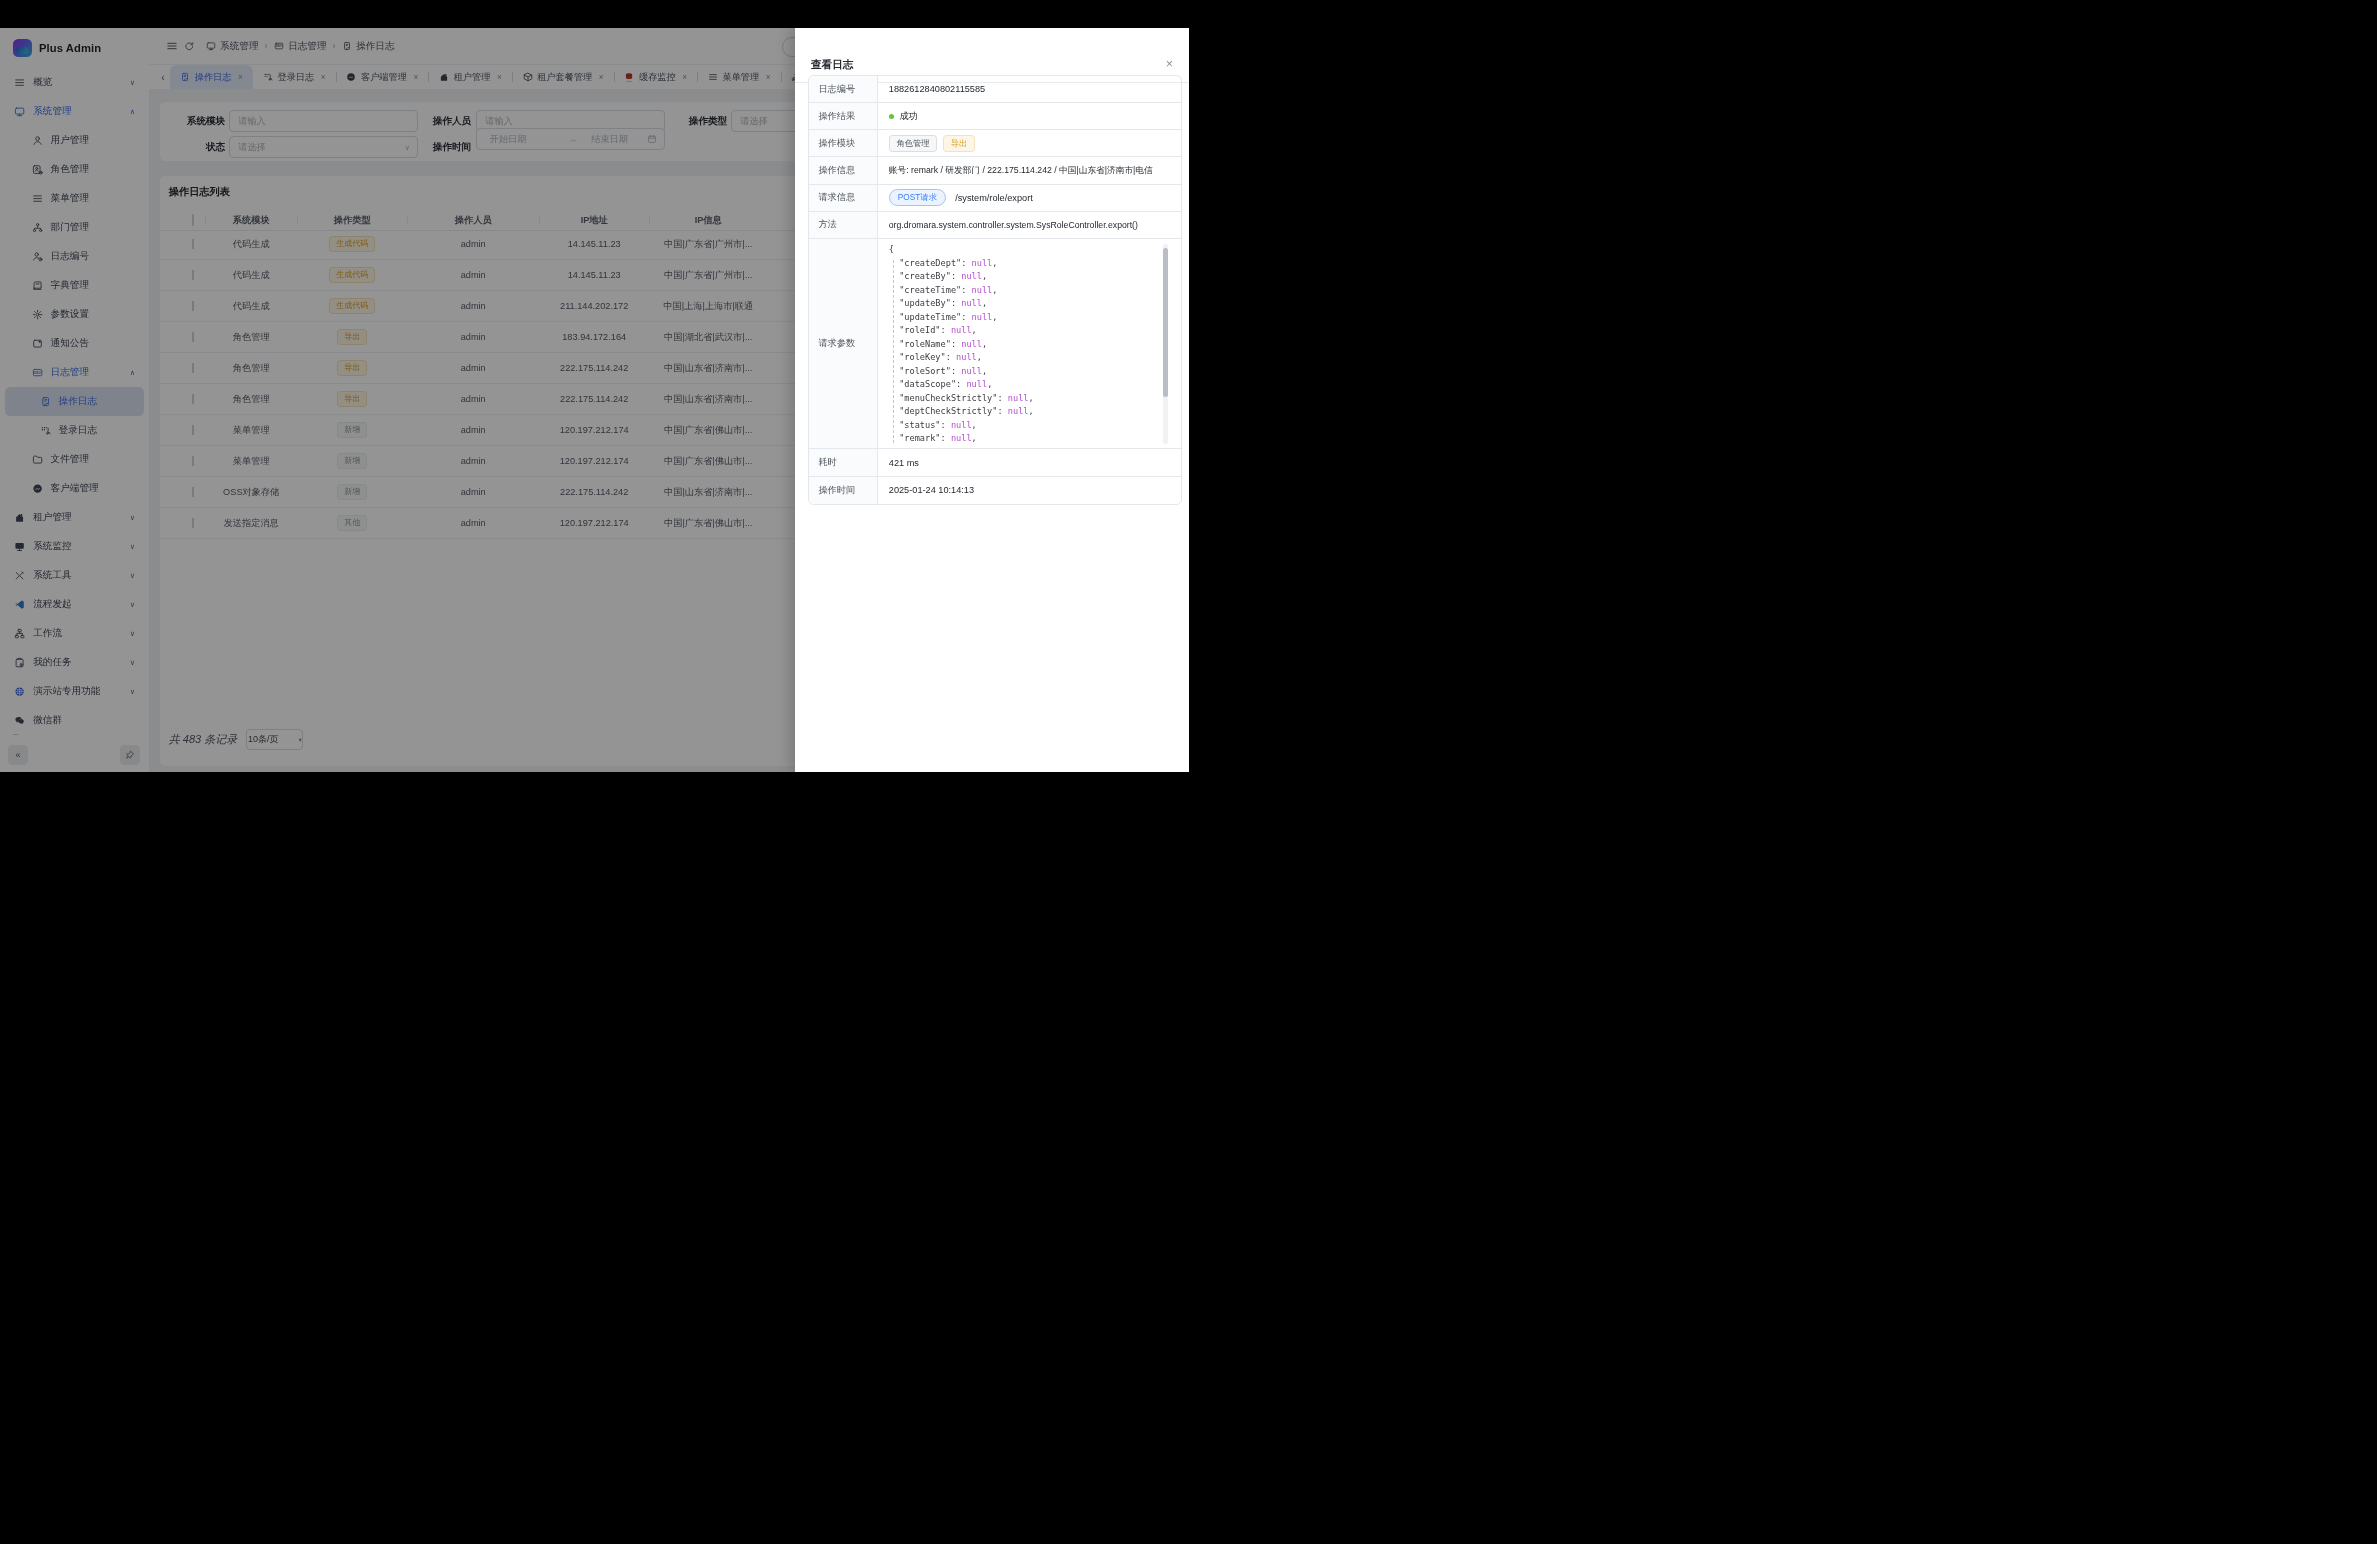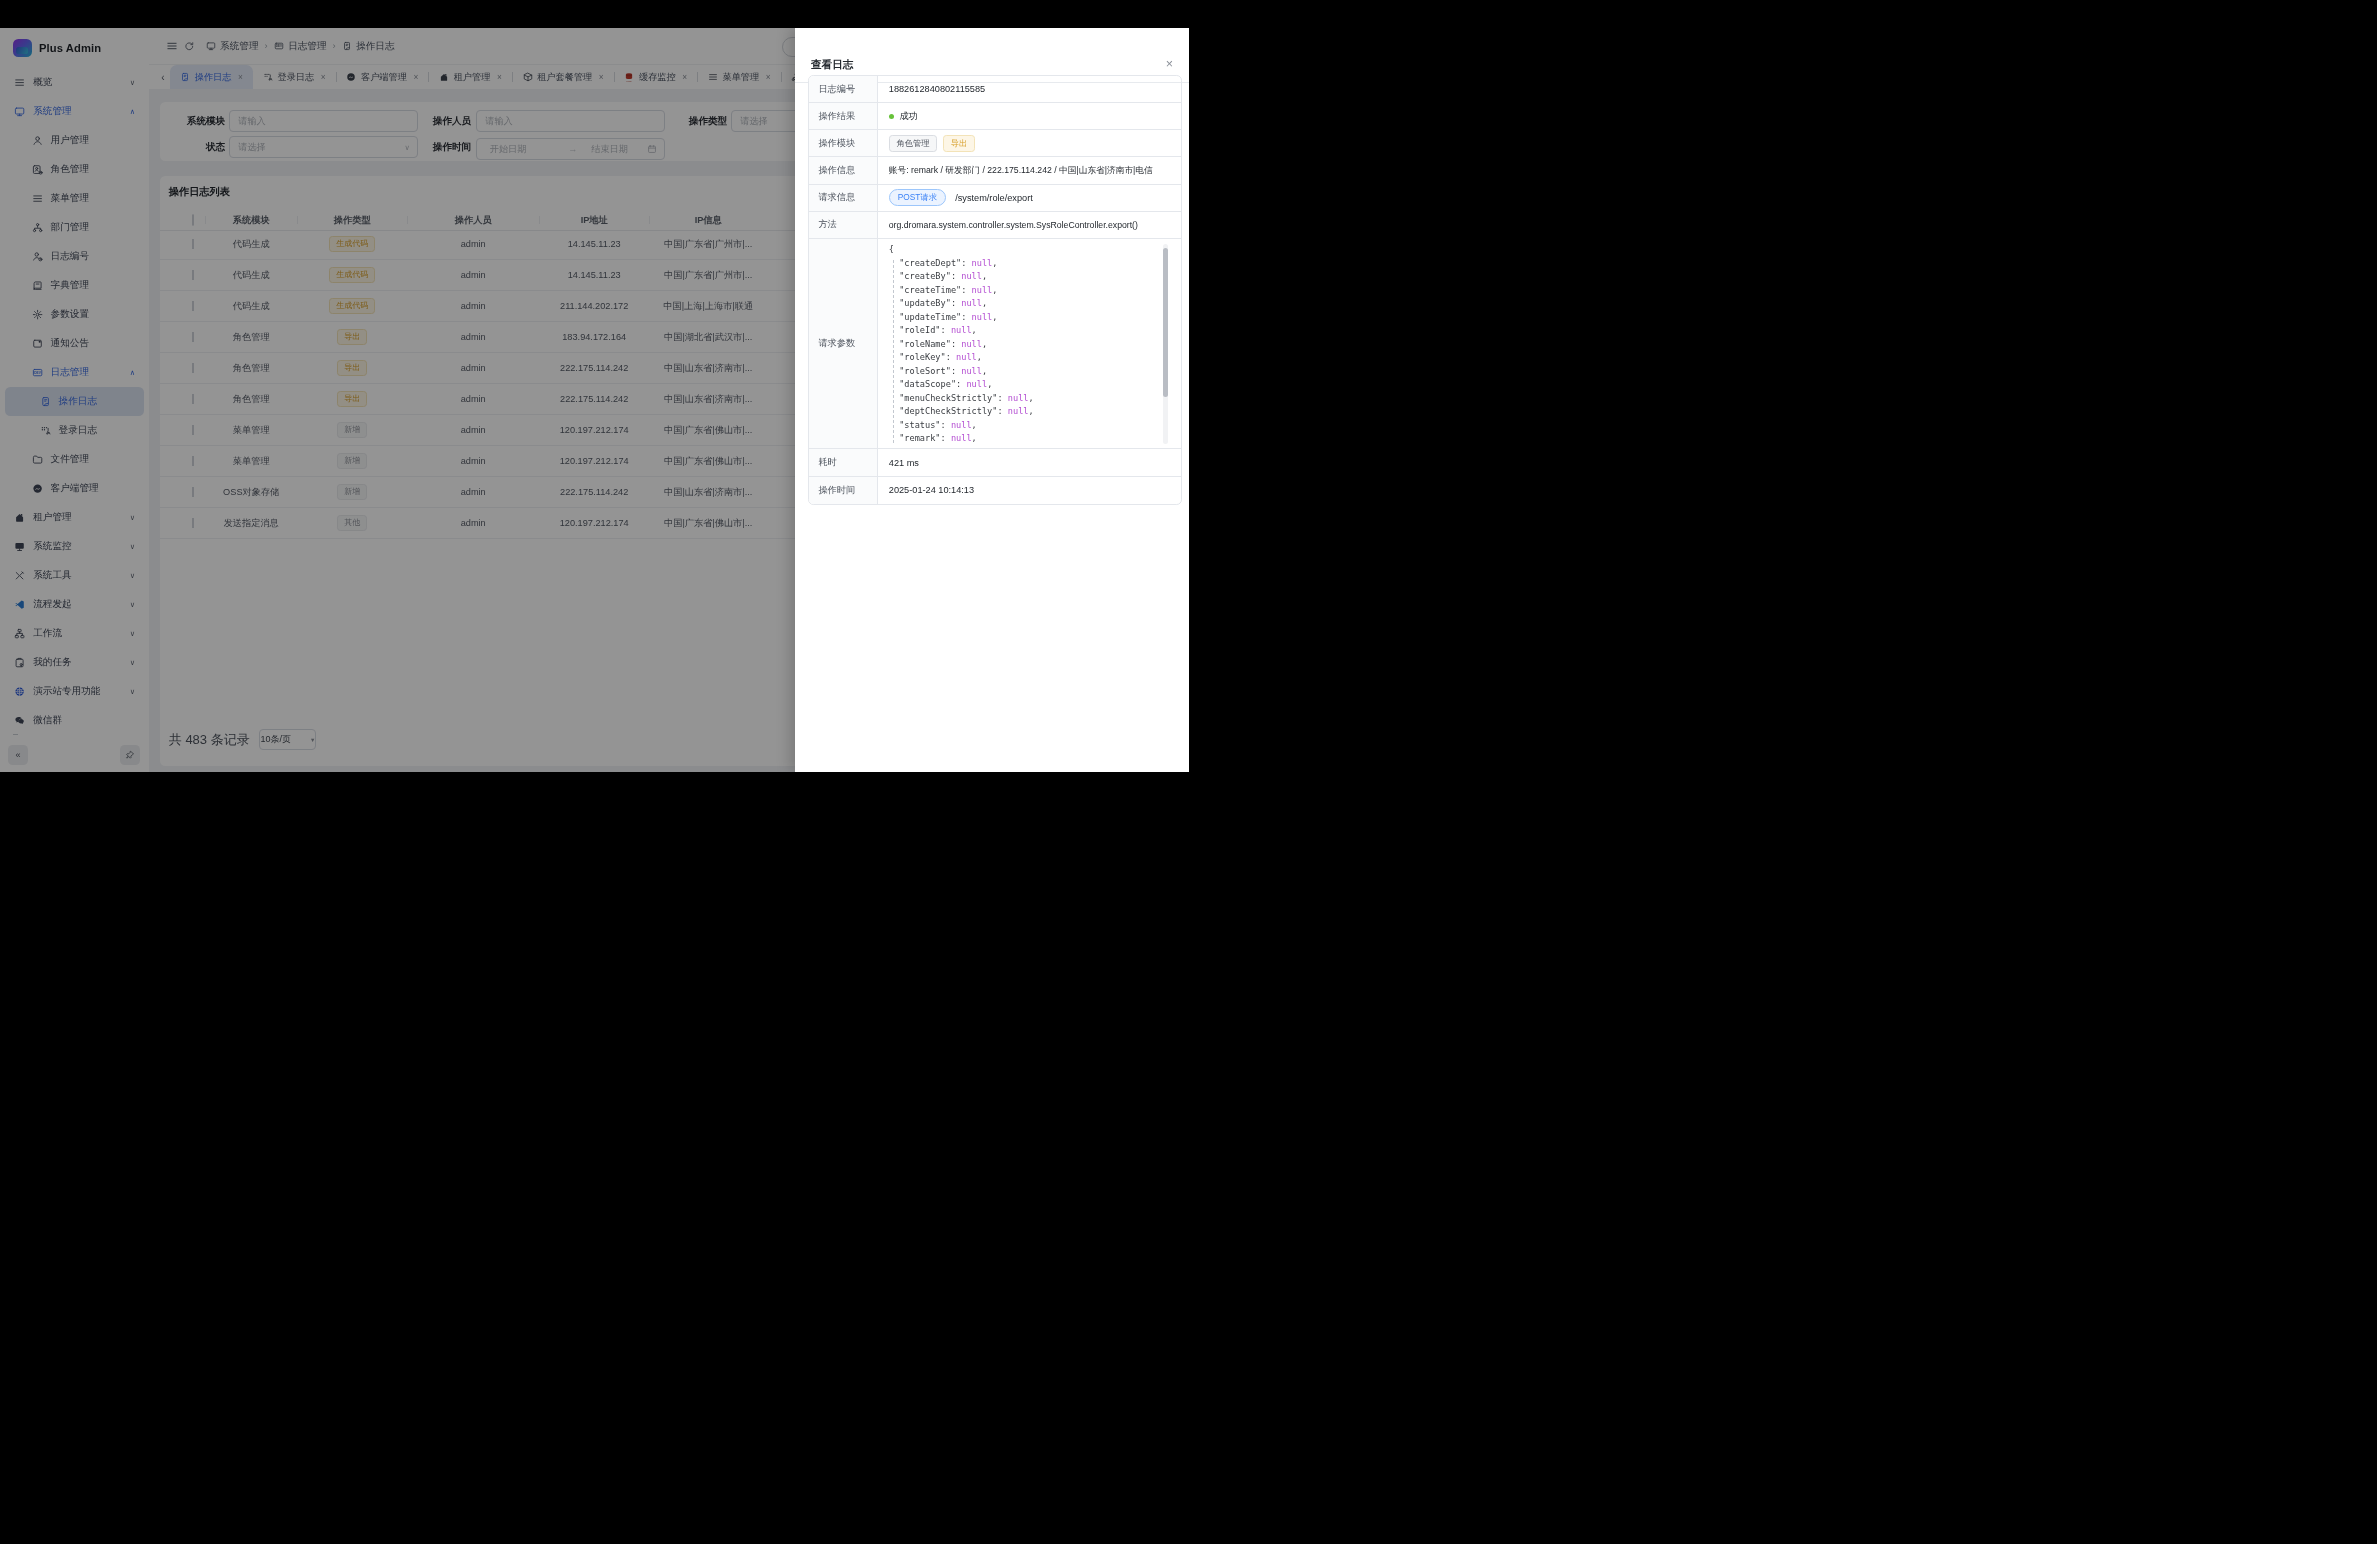--- a/index.html
+++ b/index.html
@@ -72,21 +72,21 @@
   .th{font-size:9.2px;font-weight:600;color:#5b616b;text-align:center;position:relative;}
   .th + .th::before{content:"";position:absolute;left:0;top:2.6px;bottom:2.6px;width:0.7px;background:#eceef2;}
   .tbody{position:absolute;left:0;top:53px;right:8px;}
   .tr{display:flex;align-items:center;height:30px;border-bottom:0.7px solid #eef0f3;}
   .td{font-size:9.2px;color:#555b66;text-align:center;overflow:hidden;white-space:nowrap;}
   .cbx{width:10px;height:10px;border:0.7px solid #cfd3da;border-radius:2px;background:#fff;margin-left:20px;cursor:pointer;}
   .badge{display:inline-block;padding:2px 6px;border-radius:3.3px;font-size:8px;border:0.7px solid;line-height:1.3;}
   .badge.warning{color:#d8a02c;background:#fdf6e6;border-color:#f3e3b8;}
   .badge.info{color:#90949b;background:#f5f6f7;border-color:#e8eaed;}
   .pager{position:absolute;left:8.6px;bottom:16px;display:flex;align-items:center;gap:9.2px;}
-  .pager .total{font-size:13px;color:#4e545e;}
+  .pager .total{font-size:11px;color:#4e545e;font-style:italic;}
   .psel{width:55px;height:19px;border:0.7px solid #d8dce3;border-radius:4px;display:flex;align-items:center;
     justify-content:center;gap:20px;font-size:9px;color:#454b54;cursor:pointer;background:#fff;}
   .psel .arr{color:#8a8f98;font-size:6.6px;}
 
   
   .mask{position:absolute;top:28px;left:0;width:795px;bottom:0;background:rgba(0,0,0,.42);z-index:40;}
   .drawer{position:absolute;top:28px;left:795px;right:0;bottom:0;background:#fff;z-index:50;
     box-shadow:-5.3px 0 13.2px rgba(0,0,0,.18);}
   .d-head{height:36px;display:flex;align-items:center;justify-content:space-between;padding:0 16px;
     border-bottom:0.7px solid #e7eaee;box-sizing:border-box;margin-top:19px;}
@@ -539,21 +539,21 @@
           <span class="f-label" style="right:454px;top:12.5px">操作类型</span>
           <span class="f-input" style="left:571px;top:8px;width:189px">
         <span>请选择</span>
           </span>
           <span class="f-label" style="right:956px;top:39px">状态</span>
           <span class="f-input" style="left:69px;top:34px;width:189px">
         <span>请选择</span>
             <span class="arr">∨</span>
           </span>
           <span class="f-label" style="right:710px;top:39px">操作时间</span>
-          <span class="f-input f-date" style="left:316px;top:36px;width:189px">
+          <span class="f-input f-date" style="left:316px;top:26px;width:189px">
         <span class="seg" style="left:12.5px">开始日期</span>
         <span class="seg" style="left:91px;color:#c4c8ce">→</span>
         <span class="seg" style="left:114px">结束日期</span>
         <span class="seg" style="left:170px;top:5.3px;color:#b0b4bb">
               <svg viewBox="0 0 16 16" width="10" height="10" fill="none" stroke="currentColor" stroke-width="1.25" stroke-linecap="round" stroke-linejoin="round" style="">
                 <rect x="2.5" y="3.5" width="11" height="10" rx="1.4"></rect>
                 <path d="M2.5 6.6h11M5.4 2.4v2.2M10.6 2.4v2.2"></path>
               </svg>
             </span>
       </span>

